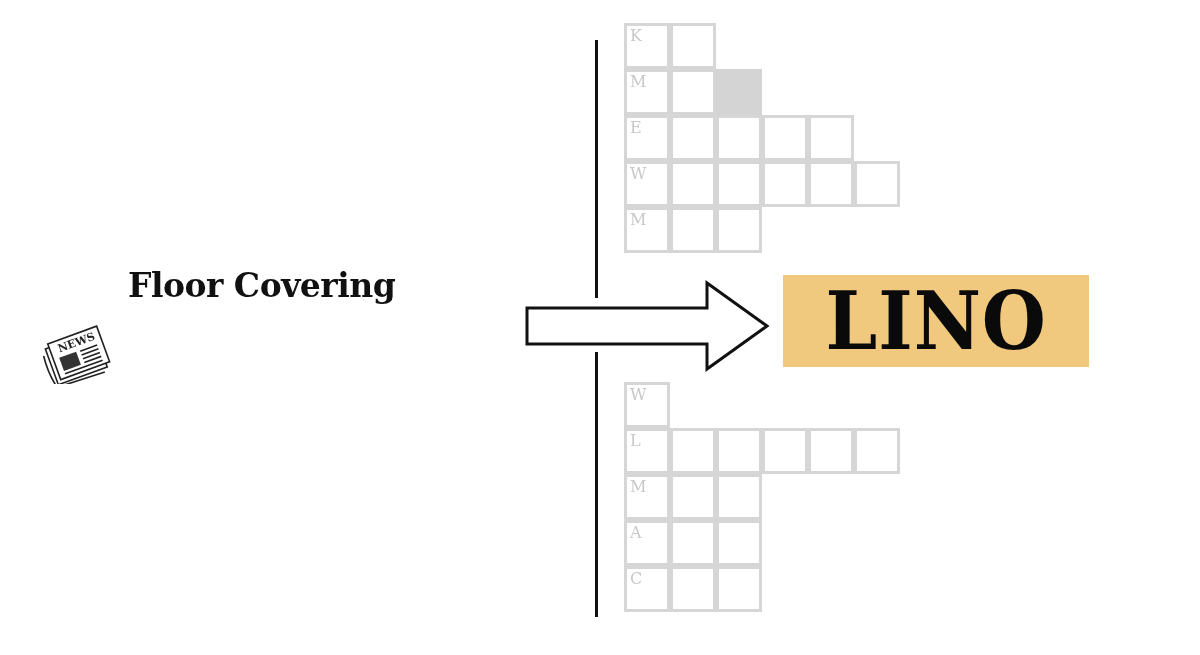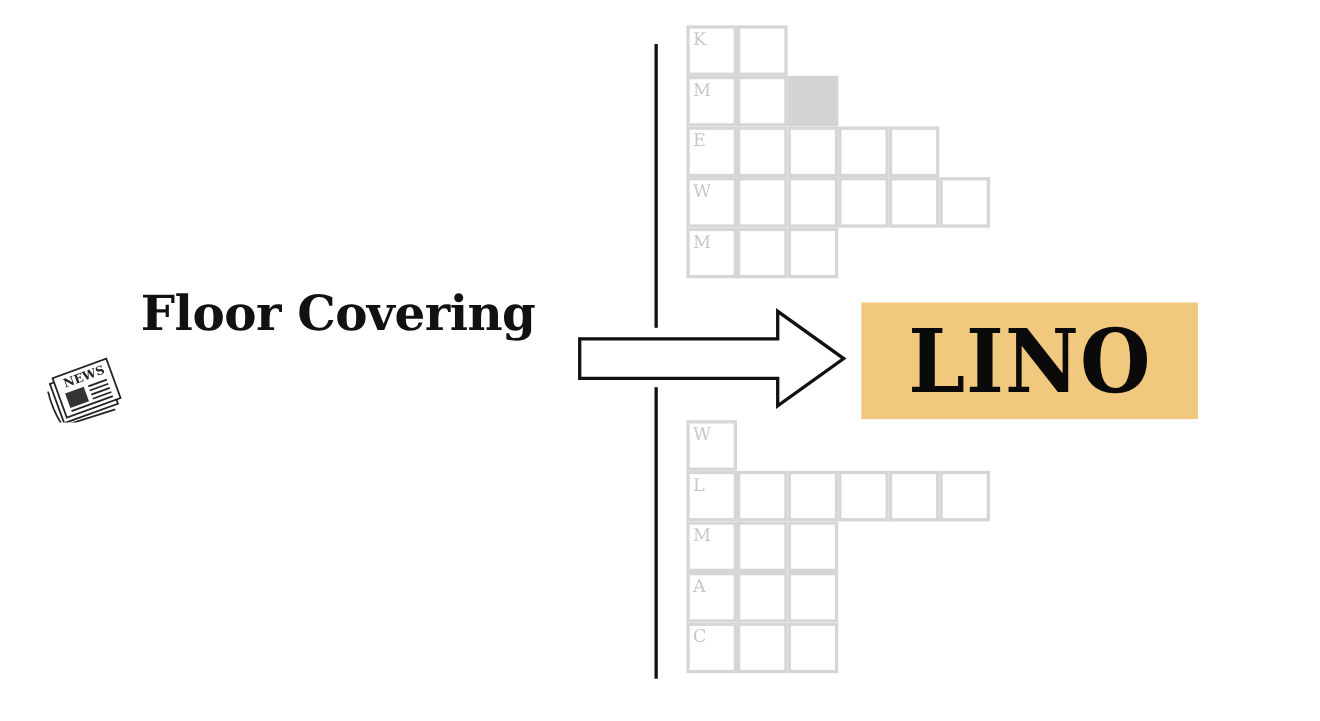--- a/index.html
+++ b/index.html
@@ -1,28 +1,28 @@
 <!DOCTYPE html>
 <html><head>
 <meta charset="utf-8">
 <style>
   html, body { margin: 0; padding: 0; }
   body { width: 1200px; height: 655px; background: #ffffff; position: relative; overflow: hidden; font-family: "DejaVu Serif", serif; }
   .title { position: absolute; left: 128px; top: 266px; color: #111; font-family: "DejaVu Serif", serif; font-weight: bold; }
   .title .l1 { font-size: 33px; line-height: 40px; letter-spacing: -0.5px; }
-  .title .l2 { font-size: 44px; line-height: 40px; letter-spacing: -0.5px; }
+  .title .l2 { font-size: 33px; line-height: 40px; letter-spacing: -0.5px; }
   .title .l3 { font-size: 27px; line-height: 38px; letter-spacing: -0.3px; }
   .news-icon { position: absolute; left: 38px; top: 318px; width: 80px; height: 66px; }
   .divider { position: absolute; left: 595px; width: 3px; background: #111; }
   .grid { position: absolute; }
   .cell { position: absolute; width: 46px; height: 46px; box-sizing: border-box; border: 3px solid #d6d6d6; background: #fff; }
   .cell.shaded { background: #d4d4d4; border-color: #d4d4d4; }
   .cell .letter { position: absolute; left: 3px; top: 0px; font-family: "DejaVu Serif", serif; font-size: 16px; color: #c8c8c8; }
   .arrow { position: absolute; left: 525px; top: 280px; width: 245px; height: 92px; }
-  .answer { position: absolute; left: 783px; top: 275px; width: 306px; height: 106px; background: #f0c97f; display: flex; align-items: center; justify-content: center; }
+  .answer { position: absolute; left: 783px; top: 275px; width: 306px; height: 92px; background: #f0c97f; display: flex; align-items: center; justify-content: center; }
   .answer span { font-family: "DejaVu Serif", serif; font-weight: bold; font-size: 80px; color: #0a0a0a; letter-spacing: 1px; transform: scaleX(0.92); }
 </style>
 </head>
 <body>
 
 <svg class="news-icon" viewBox="0 0 80 66">
   <g transform="rotate(-20 40 33)" stroke="#222" stroke-width="1.6" fill="#fff">
     <path d="M10 20 L10 58 L62 58 L62 20 Z"></path>
     <path d="M14 16 L14 54 L66 54 L66 16 Z"></path>
     <path d="M6 26 Q4 44 8 60 L58 62" fill="none"></path>

